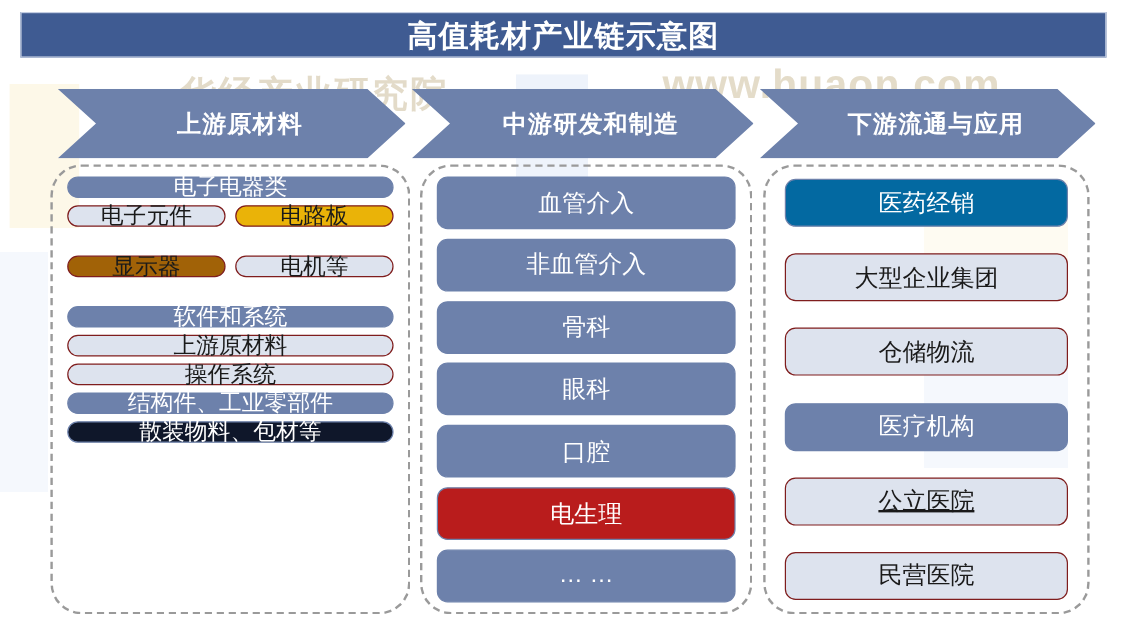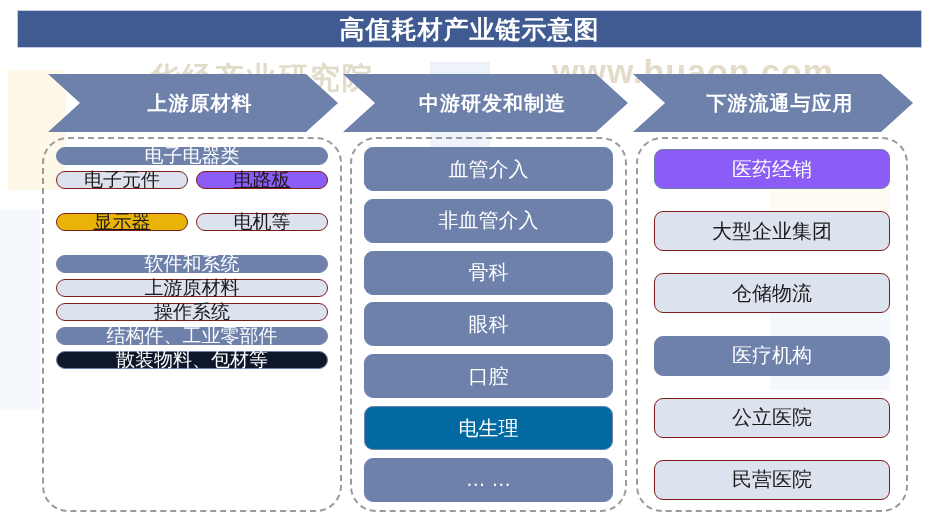--- a/index.html
+++ b/index.html
@@ -151,48 +151,48 @@
       <div class="chev-bg" style="background: rgb(109, 129, 171);"></div>
       <span class="lbl">下游流通与应用</span>
     </div>
   </div>
 
   <div class="col col-1" style="border-color: rgb(154, 154, 154);">
     <div class="stack">
         <div class="box dark" style="background: rgb(109, 129, 171); border-color: rgb(109, 129, 171);">电子电器类</div>
         <div class="row2">
           <div class="box light" style="background: rgb(221, 227, 238);">电子元件</div>
-          <div class="box light" style="background: #8b5cf6; text-decoration: underline;">电路板</div>
+          <div class="box light" style="background: #eab308;">电路板</div>
         </div>
         <div class="row2">
-          <div class="box light" style="background: #eab308; text-decoration: underline;">显示器</div>
+          <div class="box light" style="background: #a16207;">显示器</div>
           <div class="box light" style="background: rgb(221, 227, 238);">电机等</div>
         </div>
         <div class="box dark" style="background: rgb(109, 129, 171); border-color: rgb(109, 129, 171);">软件和系统</div>
         <div class="box light" style="background: rgb(221, 227, 238);">上游原材料</div>
         <div class="box light" style="background: rgb(221, 227, 238);">操作系统</div>
         <div class="box dark" style="background: rgb(109, 129, 171); border-color: rgb(109, 129, 171);">结构件、工业零部件</div>
         <div class="box dark" style="background: #0f172a; border-color: rgb(109, 129, 171);">散装物料、包材等</div>
       </div>
   </div>
   <div class="col col-2" style="border-color: rgb(154, 154, 154);">
     <div class="stack stack-even">
         <div class="box dark" style="background: rgb(109, 129, 171); border-color: rgb(109, 129, 171);">血管介入</div>
         <div class="box dark" style="background: rgb(109, 129, 171); border-color: rgb(109, 129, 171);">非血管介入</div>
         <div class="box dark" style="background: rgb(109, 129, 171); border-color: rgb(109, 129, 171);">骨科</div>
         <div class="box dark" style="background: rgb(109, 129, 171); border-color: rgb(109, 129, 171);">眼科</div>
         <div class="box dark" style="background: rgb(109, 129, 171); border-color: rgb(109, 129, 171);">口腔</div>
-        <div class="box dark" style="background: #0369a1; border-color: rgb(109, 129, 171); text-align: right;">电生理</div>
+        <div class="box dark" style="background: #b91c1c; border-color: rgb(109, 129, 171); text-align: right;">电生理</div>
         <div class="box dark" style="background: rgb(109, 129, 171); border-color: rgb(109, 129, 171);">… …</div>
       </div>
   </div>
   <div class="col col-3" style="border-color: rgb(154, 154, 154);">
     <div class="stack stack-even">
-        <div class="box dark" style="background: #8b5cf6; border-color: rgb(109, 129, 171);">医药经销</div>
+        <div class="box dark" style="background: #0369a1; border-color: rgb(109, 129, 171);">医药经销</div>
         <div class="box light" style="background: rgb(221, 227, 238);">大型企业集团</div>
         <div class="box light" style="background: rgb(221, 227, 238);">仓储物流</div>
         <div class="box dark" style="background: rgb(109, 129, 171); border-color: rgb(109, 129, 171);">医疗机构</div>
-        <div class="box light" style="background: rgb(221, 227, 238);">公立医院</div>
+        <div class="box light" style="background: rgb(221, 227, 238); text-decoration: underline;">公立医院</div>
         <div class="box light" style="background: rgb(221, 227, 238);">民营医院</div>
       </div>
   </div>
 
 </div>
 
 </body></html>

